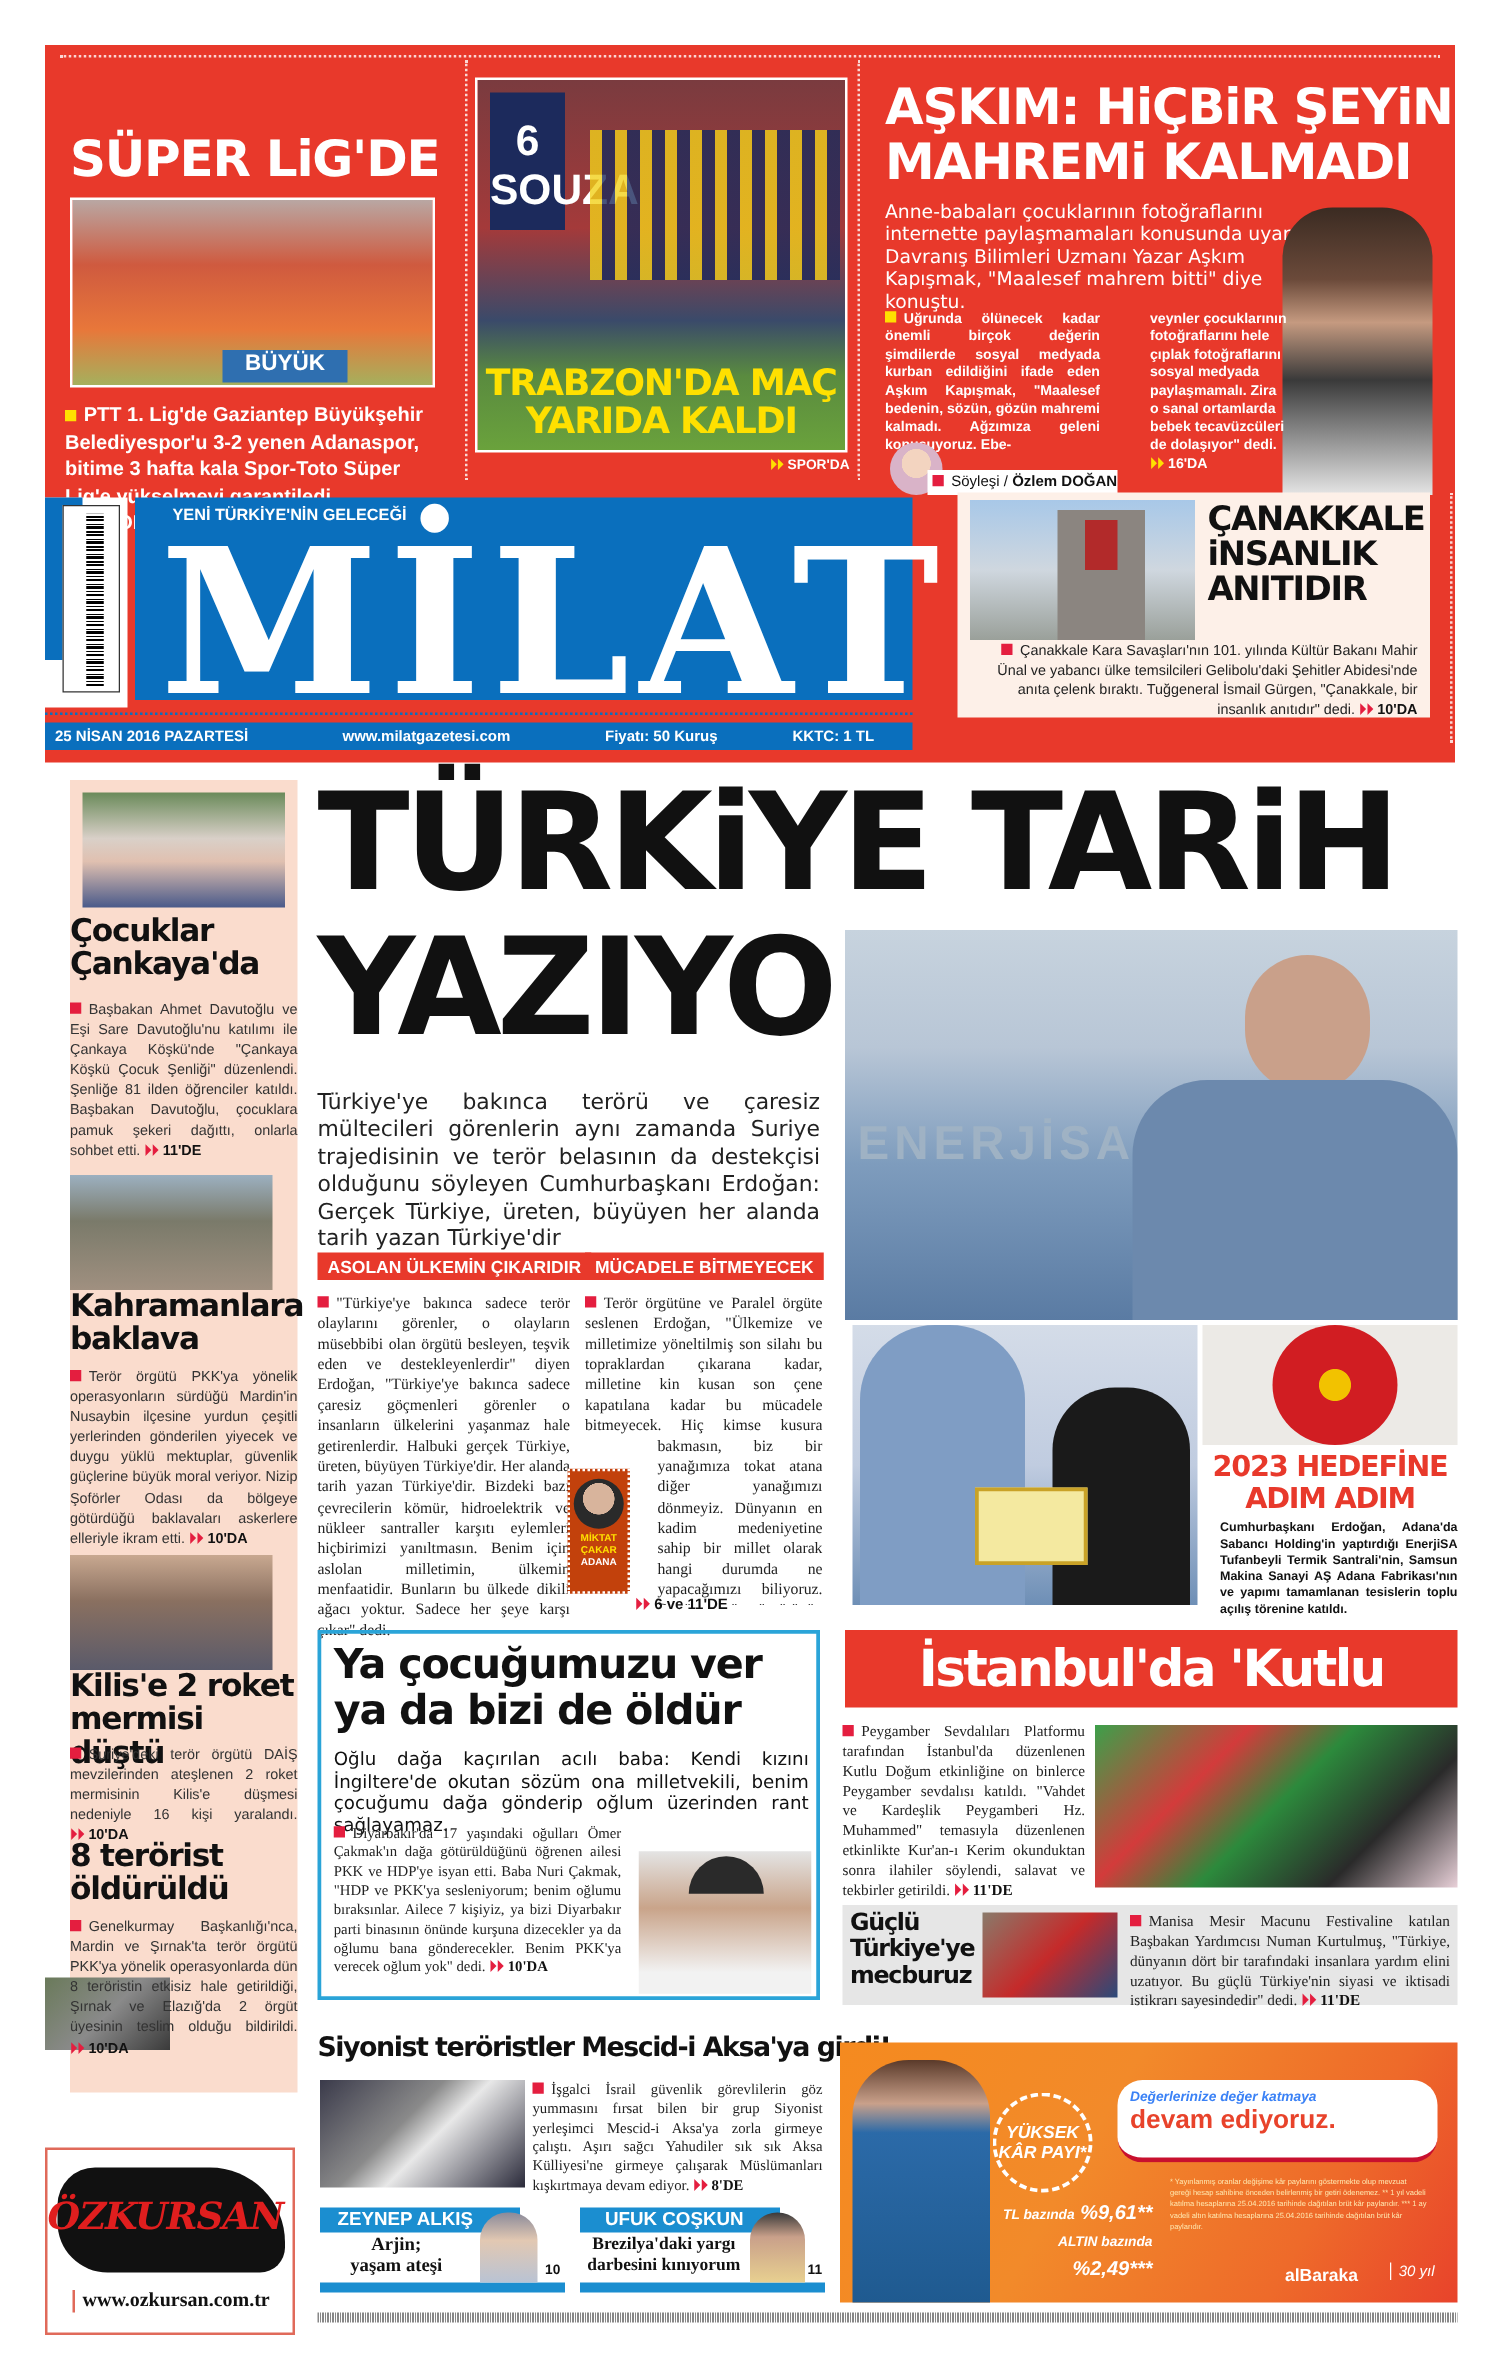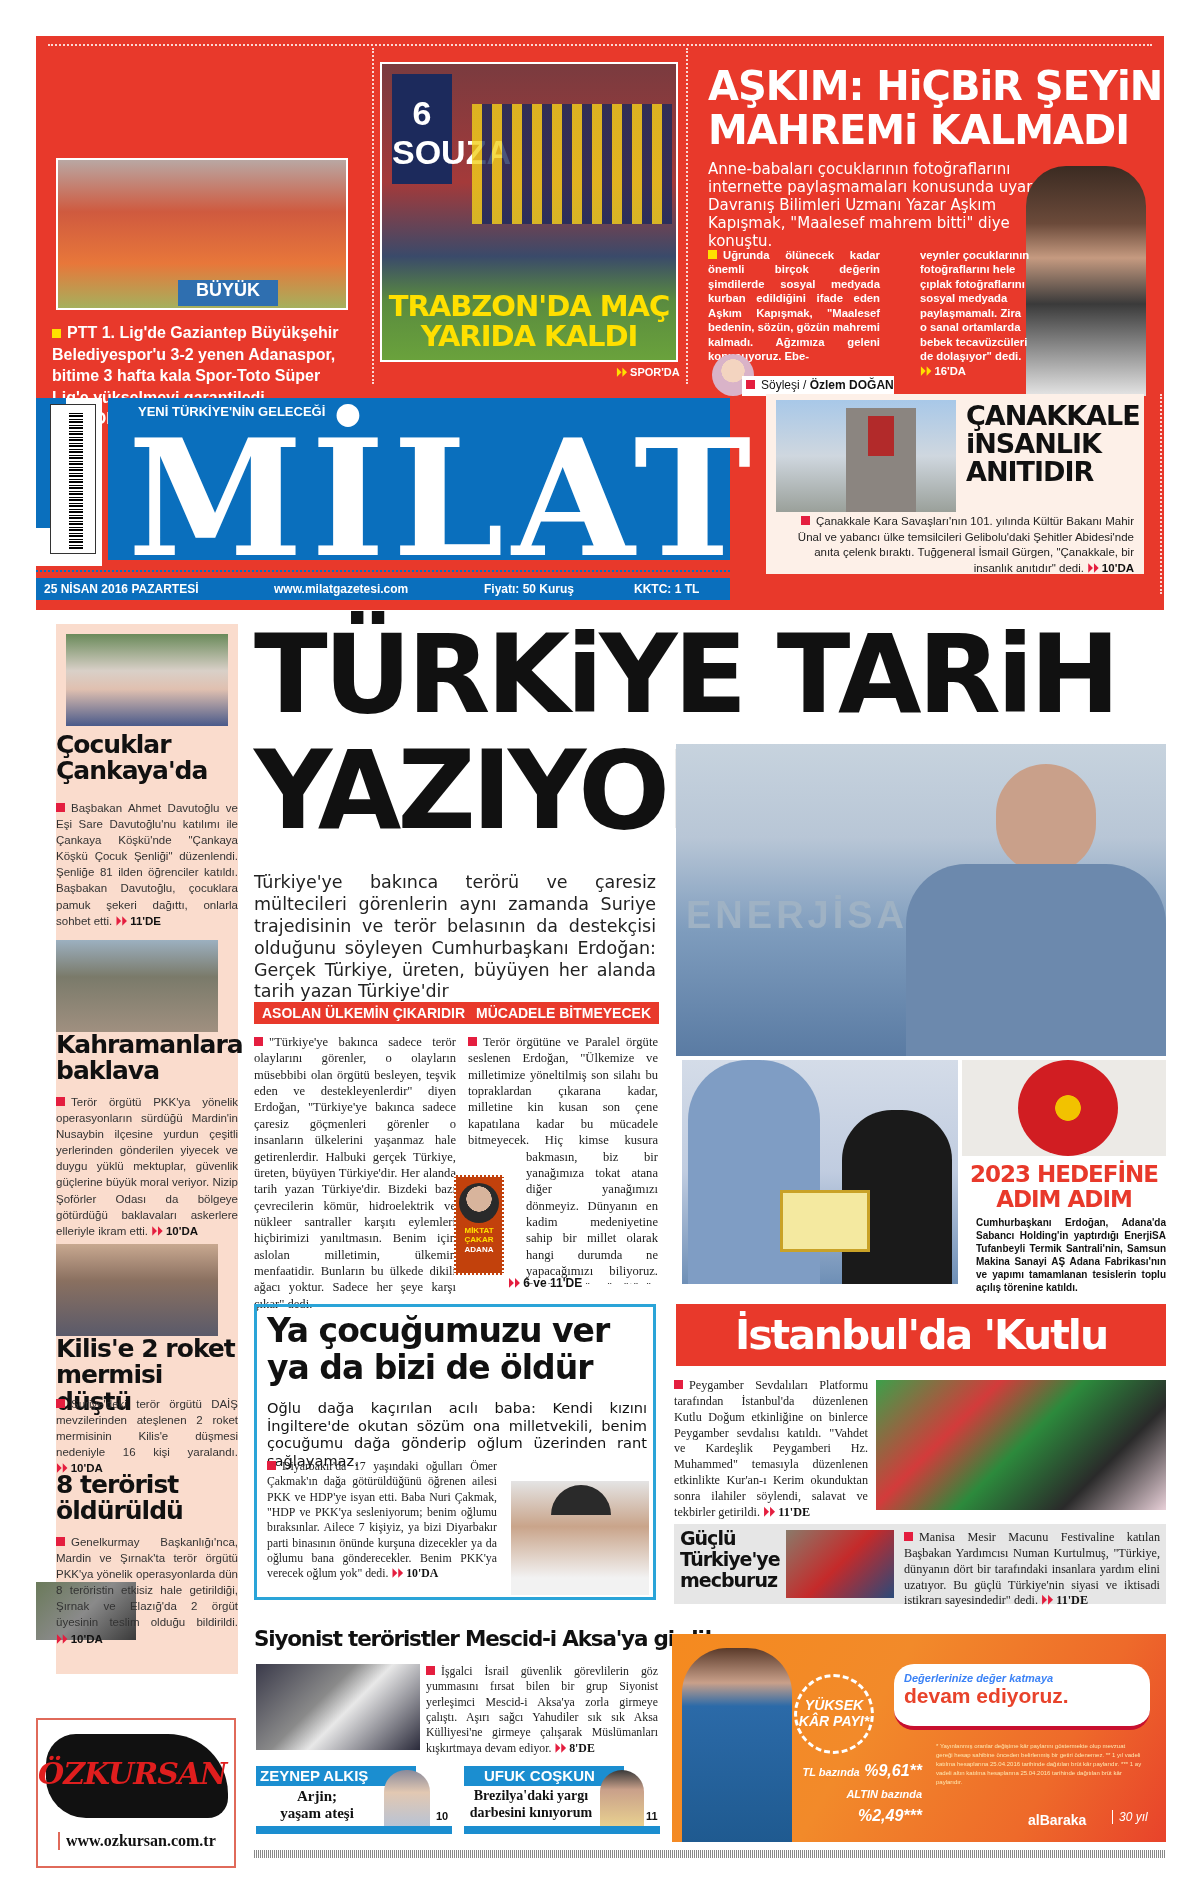--- a/index.html
+++ b/index.html
@@ -32,20 +32,21 @@
   .deck{font-family:"DejaVu Sans",sans-serif;font-size:17.5px;line-height:1.25;color:#222;text-align:justify}
   .redtab{background:#e8392b;color:#fff;font-weight:bold;font-size:14px;padding:3px 8px;display:inline-block}
   .body{font-family:"Liberation Serif",serif;font-size:12.6px;line-height:1.3;text-align:justify;color:#222}
 </style>
 </head>
 <body>
 
 <div id="top" class="abs red">
   <div class="abs dots" style="left:12px;top:8px;width:1104px"></div>
 
+  <div class="abs hl-white" style="left:20px;top:72px;font-size:40px">SÜPER LiG'DE</div>
   <div class="photo" style="left:20px;top:122px;width:292px;height:152px;background:linear-gradient(180deg,#b9a7a3 0%,#cf5a3f 35%,#e8773a 70%,#a5b05d 100%);border:2px solid #fff">
     <div class="abs" style="left:120px;top:120px;width:100px;height:26px;background:#2f6fb0;color:#fff;font-weight:bold;font-size:18px;text-align:center">BÜYÜK</div>
   </div>
   <div class="abs" style="left:16px;top:286px;width:300px;color:#fff;font-weight:bold;font-size:16px;line-height:1.35">
     <span class="bul y"></span><span>PTT 1. Lig'de Gaziantep Büyükşehir Belediyespor'u 3-2 yenen Adanaspor, bitime 3 hafta kala Spor-Toto Süper Lig'e yükselmeyi garantiledi.</span>
     <span class="ref w">⏵⏵ <b>SPOR'DA</b></span>
   </div>
 
   <div class="photo" style="left:344px;top:26px;width:298px;height:300px;background:linear-gradient(180deg,#7a3b3f 0%,#a43a3a 40%,#3a4a6a 65%,#5a8b3f 80%,#6aa23c 100%);border:2px solid #fff">
     <div class="abs" style="left:10px;top:10px;width:60px;height:110px;background:#1c2a5c;color:#fff;font-weight:bold;font-size:34px;text-align:center;padding-top:20px">6 SOUZA</div>
@@ -220,21 +221,21 @@
 </div>
 
 <div class="abs" style="left:254px;top:1626px;width:406px;font-family:'DejaVu Sans',sans-serif;font-weight:bold;font-size:21.5px;letter-spacing:-1.2px;white-space:nowrap">Siyonist teröristler Mescid-i Aksa'ya girdi!</div>
 <div class="photo" style="left:256px;top:1664px;width:164px;height:86px;background:linear-gradient(135deg,#3a3a4a 0%,#8a8a8a 40%,#e8e8e8 55%,#2a2a3a 100%)"></div>
 <div class="abs body" style="left:426px;top:1664px;width:232px;font-size:11.8px">
   <span class="bul"></span><span>İşgalci İsrail güvenlik görevlilerin göz yummasını fırsat bilen bir grup Siyonist yerleşimci Mescid-i Aksa'ya zorla girmeye çalıştı. Aşırı sağcı Yahudiler sık sık Aksa Külliyesi'ne girmeye çalışarak Müslümanları kışkırtmaya devam ediyor.</span>
   <span class="ref">⏵⏵ <b>8'DE</b></span>
 </div>
 
 <div class="abs" style="left:256px;top:1766px;width:196px;height:68px;background:#fff;border-bottom:8px solid #1b8ed0">
-  <div class="abs" style="left:0;top:0;width:160px;height:20px;background:#1b8ed0;color:#fff;font-weight:bold;font-size:15px;padding-left:4px;line-height:20px">ZEYNEP ALKIŞ</div>
+  <div class="abs" style="left:0;top:0;width:160px;height:20px;background:#1b8ed0;color:#fff;font-weight:bold;font-size:15px;padding-left:14px;line-height:20px">ZEYNEP ALKIŞ</div>
   <div class="abs" style="left:6px;top:22px;width:110px;text-align:center;font-family:'Liberation Serif',serif;font-weight:bold;font-size:15px;line-height:1.15">
     <div>Arjin;</div>
       <div>yaşam ateşi</div>
   </div>
   <div class="abs" style="left:128px;top:4px;width:46px;height:56px;border-radius:22px 22px 0 0;background:linear-gradient(180deg,#8a8a9a 0%,#e2c8b2 40%,#b9c3d4 100%)"></div>
   <div class="abs" style="left:180px;top:44px;font-weight:bold;font-size:11px">10</div>
 </div>
 <div class="abs" style="left:464px;top:1766px;width:196px;height:68px;background:#fff;border-bottom:8px solid #1b8ed0">
   <div class="abs" style="left:0;top:0;width:160px;height:20px;background:#1b8ed0;color:#fff;font-weight:bold;font-size:15px;padding-left:20px;line-height:20px">UFUK COŞKUN</div>
   <div class="abs" style="left:2px;top:22px;width:130px;text-align:center;font-family:'Liberation Serif',serif;font-weight:bold;font-size:14px;line-height:1.2">

